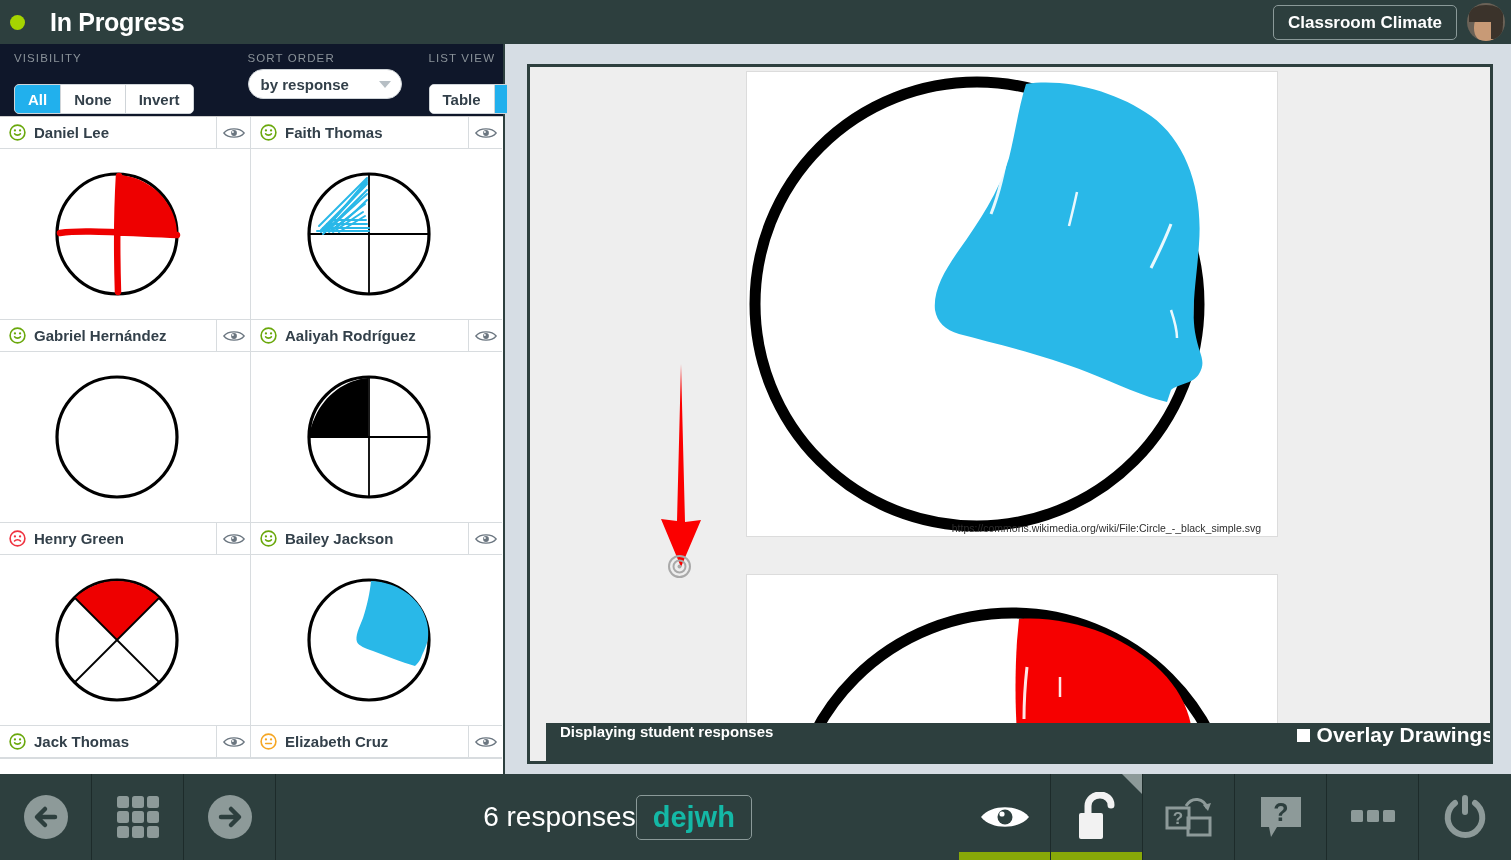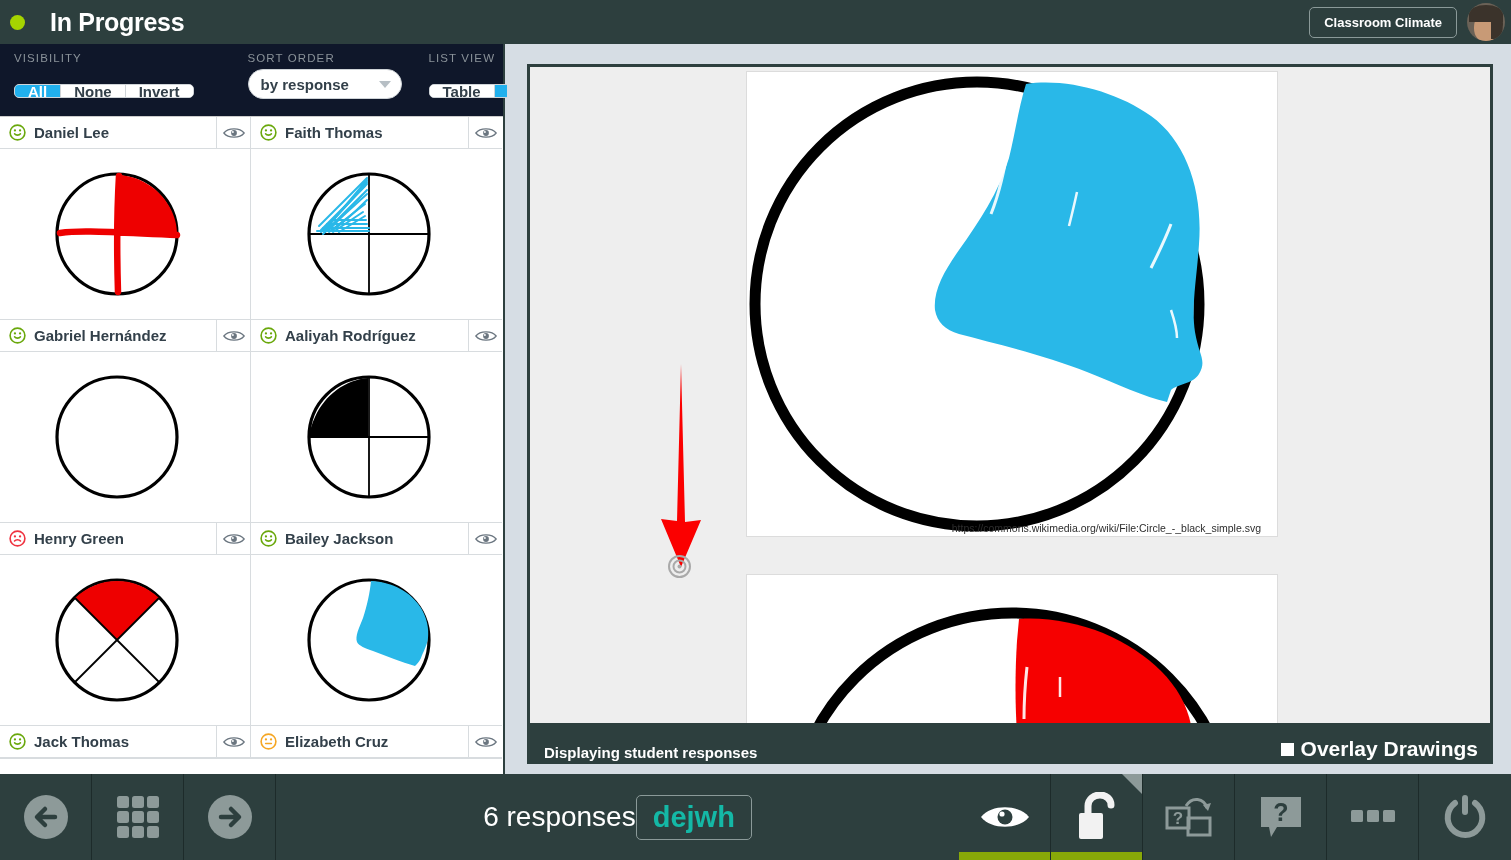--- a/index.html
+++ b/index.html
@@ -22,21 +22,21 @@
   }
   .topbar-title {
     color: #ffffff; font-size: 25px; font-weight: bold;
     margin-left: 25px; letter-spacing: -0.3px;
   }
   .topbar-right {
     margin-left: auto; display: flex; align-items: center; padding-right: 6px;
   }
   .climate-btn {
     border: 1px solid #8b9a99; border-radius: 5px;
-    color: #fff; font-size: 13px; font-weight: bold;
+    color: #fff; font-size: 17px; font-weight: bold;
     padding: 8px 14px; background: transparent; line-height: 1;
     white-space: nowrap;
   }
   .avatar {
     width: 38px; height: 38px; border-radius: 50%;
     margin-left: 10px; overflow: hidden; flex: 0 0 auto;
     background: #6b6257; position: relative;
   }
   .avatar .face {
     position: absolute; left: 7px; top: 9px; width: 24px; height: 30px;
@@ -64,21 +64,21 @@
   }
   .ctl-group { padding-left: 14px; }
   .ctl-group.sort { padding-left: 54px; }
   .ctl-group.list { padding-left: 27px; }
   .ctl-label {
     font-size: 11.5px; color: #8a9299; letter-spacing: 1.1px;
     font-weight: normal; margin-bottom: 5px; text-transform: uppercase;
   }
   .seg {
     display: inline-flex; border: 1px solid #cfd4d8; border-radius: 5px;
-    overflow: hidden; height: 14px; background: #fff; margin-top: 15px;
+    overflow: hidden; height: 30px; background: #fff; margin-top: 15px;
   }
   .seg > div {
     padding: 0 13px; font-size: 15px; font-weight: bold; color: #33404a;
     display: flex; align-items: center; border-right: 1px solid #cfd4d8;
     background: #fff;
   }
   .seg > div:last-child { border-right: none; }
   .seg > div.active { background: #21b0ed; color: #fff; }
   .selectbox {
     display: inline-flex; align-items: center; height: 30px;
@@ -137,22 +137,22 @@
   .drawpanel.one { height: 466px; }
   .drawpanel.two { height: 160px; margin-top: 37px; }
   .attrib {
     position: absolute; right: 16px; bottom: 2px;
     font-size: 10.5px; color: #2d2d2d; white-space: nowrap;
     font-family: "Liberation Sans", sans-serif;
   }
   .pointer-arrow { position: absolute; left: 126px; top: 295px; }
   .target-icon { position: absolute; left: 137px; top: 487px; }
   .stage-footer {
-    position: absolute; left: 0; bottom: 0; width: 100%; height: 38px;
-    background: #2d3f3e; display: flex; align-items: flex-end;
+    position: absolute; left: 16px; bottom: 0; width: 100%; height: 38px;
+    background: #2d3f3e; display: flex; align-items: flex-start;
     padding: 0 12px 0 14px;
   }
   .stage-footer .ftxt {
     color: #fff; font-size: 15px; font-weight: bold;
   }
   .overlay-wrap {
     margin-left: auto; display: flex; align-items: center;
   }
   .overlay-box {
     width: 13px; height: 13px; background: #fff; margin-right: 7px;

